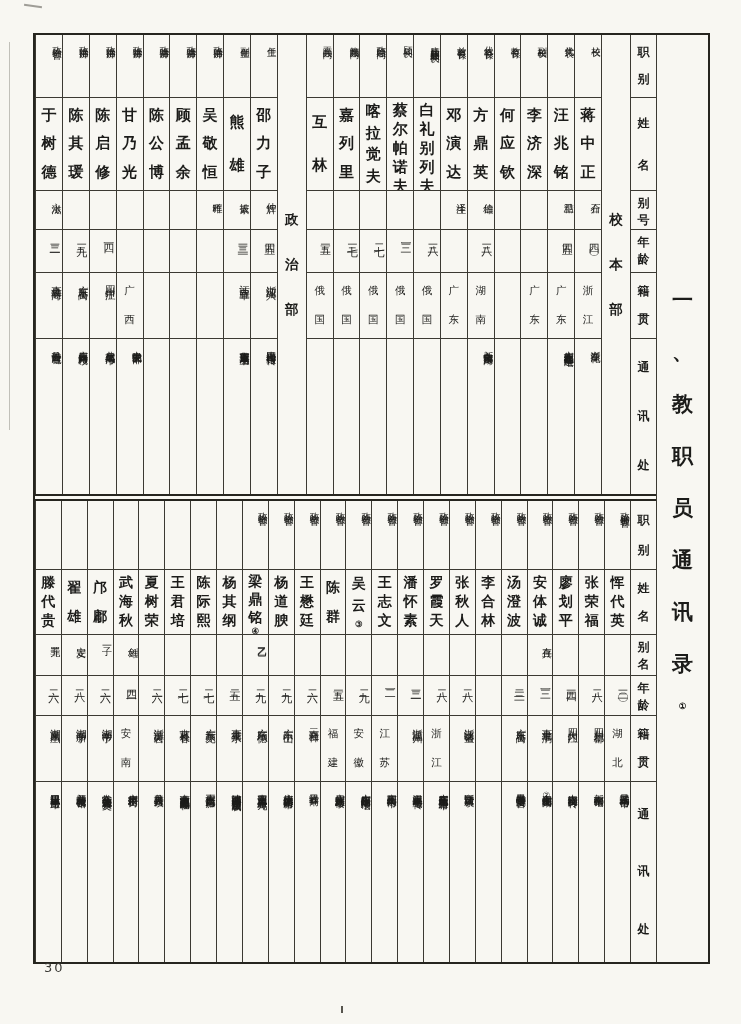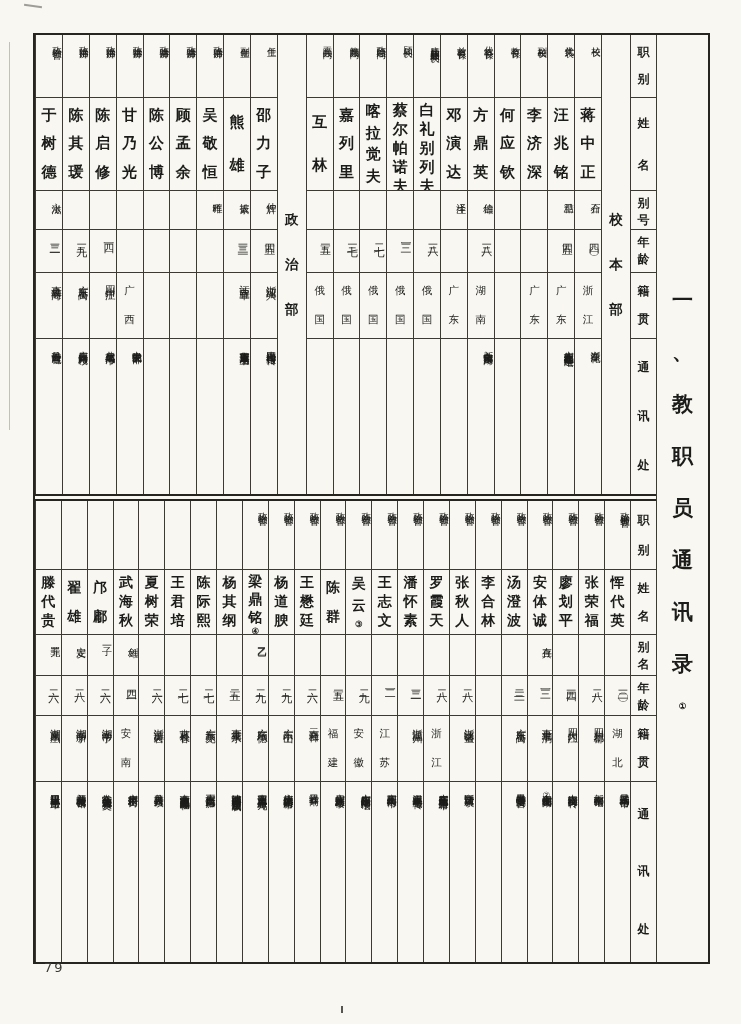--- a/index.html
+++ b/index.html
@@ -721,15 +721,15 @@
           <span class="ch">职</span>
           <span class="ch">员</span>
           <span class="ch">通</span>
           <span class="ch">讯</span>
           <span class="ch">录</span>
           <span class="note">①</span>
         </div>
     </div>
   </div>
 
-  <div class="page-number">79</div>
+  <div class="page-number">30</div>
   <div class="speck-a"></div>
 </div>
 
 </body></html>

